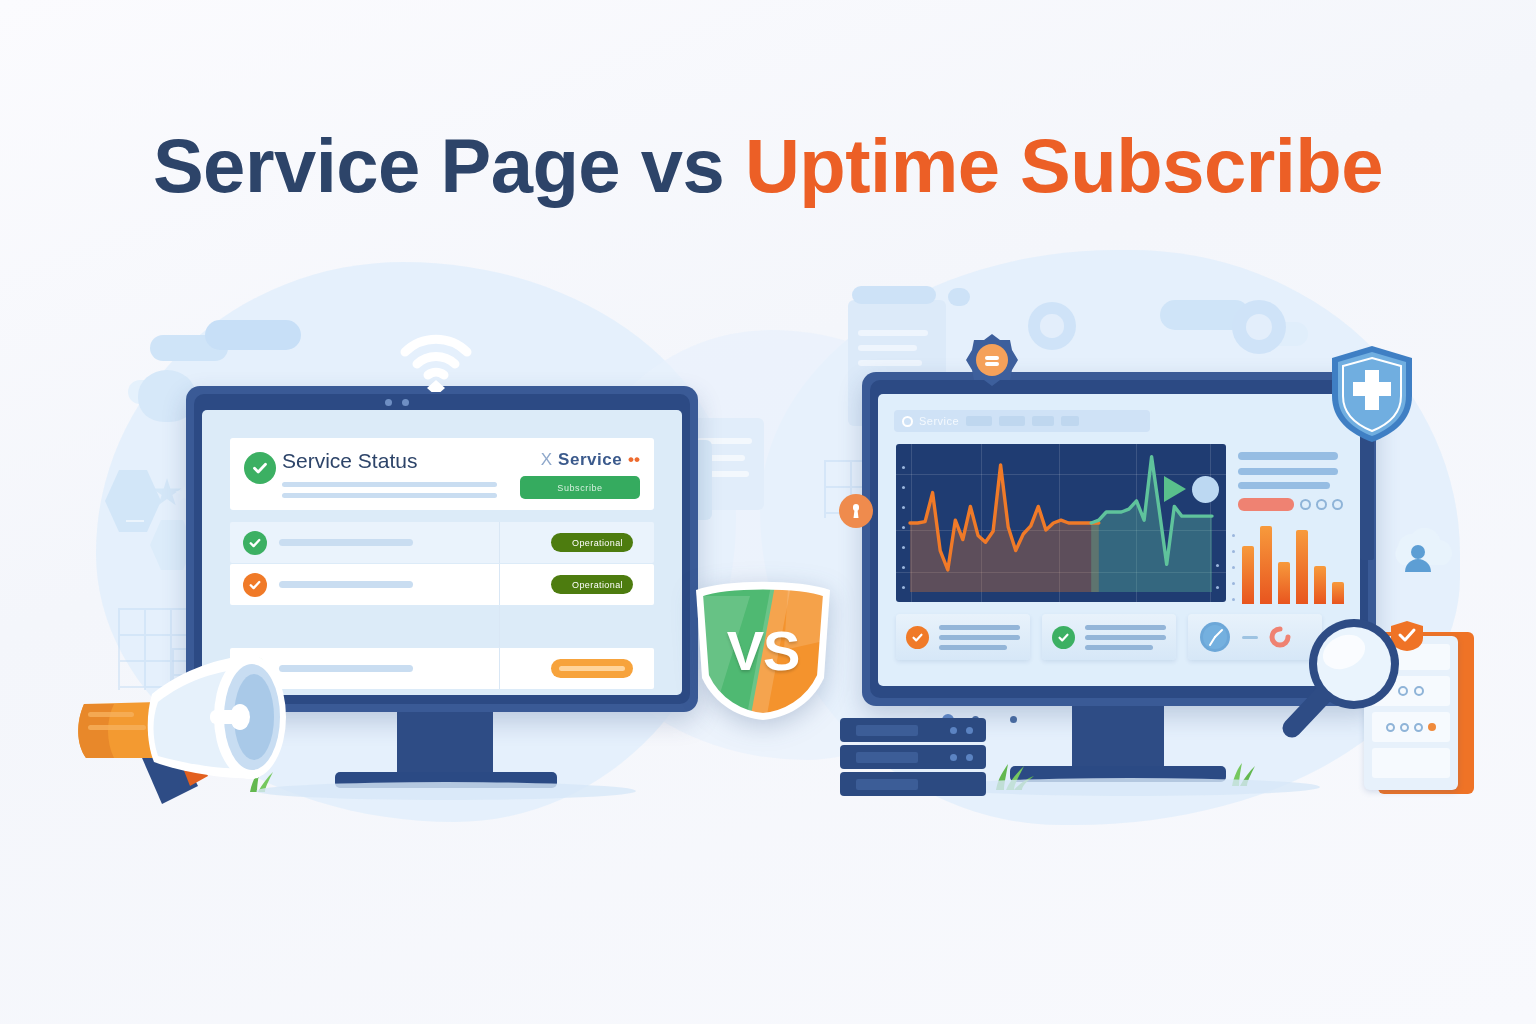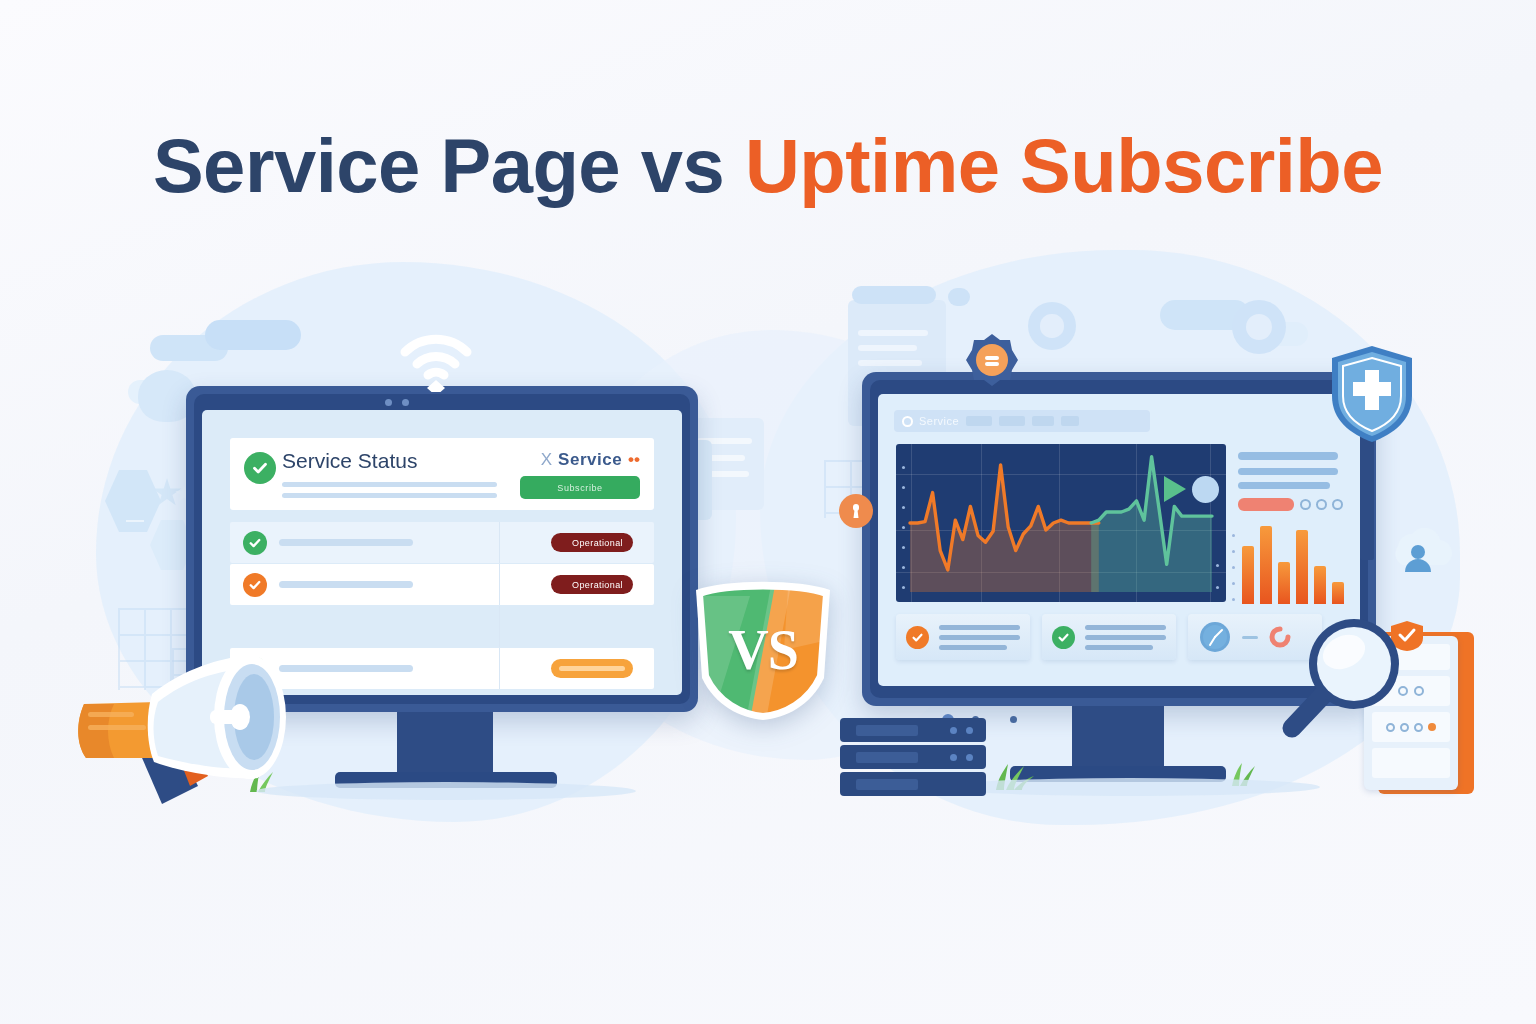--- a/index.html
+++ b/index.html
@@ -105,21 +105,21 @@
   .skelbar { background:#c9ddf1; border-radius:4px; }
   .btn-green { background:#35ab5f; border-radius:5px; }
   .btn-green .glabel { color:#d5f0de; font-size:9px; letter-spacing:.6px; text-align:center; }
   .row {
     position:absolute; display:flex; align-items:center; border-radius:2px;
   }
   .row.alt { background:#eaf3fc; }
   .row.wht { background:#ffffff; }
   .badge { border-radius:11px; display:flex; align-items:center; justify-content:center; }
   .badge span { font-size:9px; color:#ffffff; letter-spacing:.4px; }
-  .badge.green { background:#7f1d1d;padding-left:11px; }
+  .badge.green { background:#4d7c0f;padding-left:11px; }
   .badge.orange { background:#f07a28; }
   .badge.orange2 { background:#f7a33c; }
   .rowdiv { position:absolute; width:1px; background:#d9e7f5; }
 
   
   .tabbar { position:absolute; background:#cfe2f6; border-radius:4px; display:flex; align-items:center; }
   .tab-o { width:11px; height:11px; border:2px solid #ffffff; border-radius:50%; margin-left:8px;}
   .tab-t { font-size:11px; color:#f4f9fe; margin-left:6px; letter-spacing:.5px;}
   .tabcell { height:10px; background:#bfd7ef; border-radius:2px; margin-left:7px; }
   .chartpanel { position:absolute; background:#1f3c72; border-radius:3px; overflow:hidden; }
@@ -540,21 +540,21 @@
       <path d="M90 68 C122 42 160 32 182 30 L196 152 C170 154 126 148 92 136 C84 116 84 88 90 68 Z" fill="#ffffff"></path>
       <path d="M96 76 C124 54 154 46 174 44 L186 142 C162 144 124 138 96 130 C90 112 90 92 96 76 Z" fill="#e6f1fb"></path>
       <ellipse cx="188" cy="91" rx="36" ry="62" fill="#ffffff"></ellipse>
       <ellipse cx="190" cy="91" rx="28" ry="53" fill="#c8ddf2"></ellipse>
       <ellipse cx="192" cy="91" rx="20" ry="43" fill="#a9c9e8"></ellipse>
       <ellipse cx="178" cy="91" rx="10" ry="13" fill="#ffffff"></ellipse>
       <rect x="148" y="84" width="34" height="14" rx="6" fill="#ffffff"></rect>
     </svg>
   </div>
 
-  <div class="vs-badge" style="left:688px; top:580px;font-family:Liberation Serif, serif;">
+  <div class="vs-badge" style="left:688px; top:580px;">
     <svg width="150" height="140" viewBox="0 0 150 140">
       <defs>
         <clipPath id="shieldclip">
           <path d="M12 14 C40 4 110 4 138 14 L132 96 C120 122 96 134 75 136 C54 134 30 122 18 96 Z"></path>
         </clipPath>
       </defs>
       <path d="M8 10 C38 -1 112 -1 142 10 L136 98 C123 126 97 138 75 140 C53 138 27 126 14 98 Z" fill="#ffffff"></path>
       <g clip-path="url(#shieldclip)">
         <rect x="0" y="0" width="150" height="140" fill="#4fb972"></rect>
         <path d="M88 0 L150 0 L150 140 L62 140 Z" fill="#f4932d"></path>

